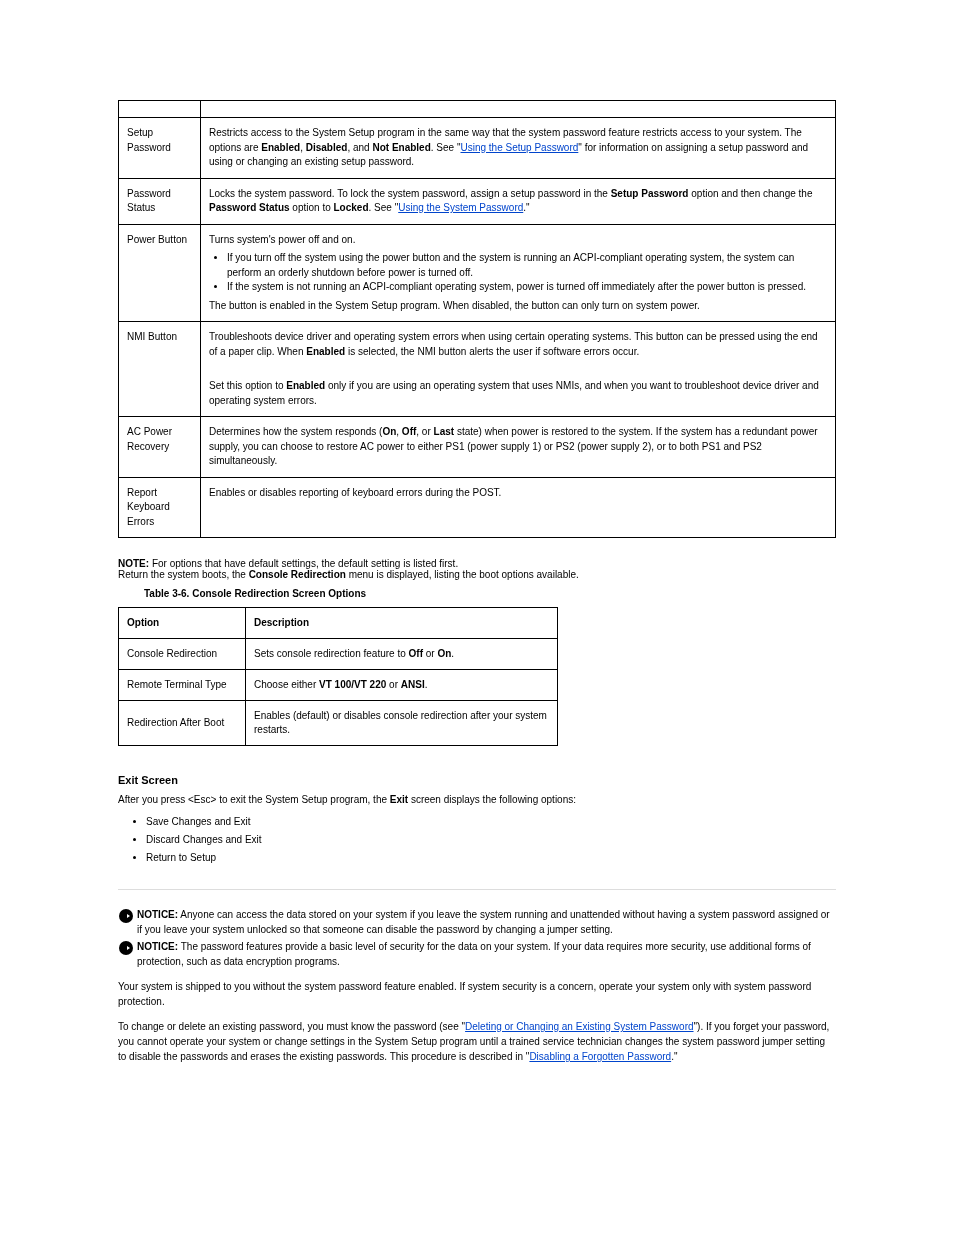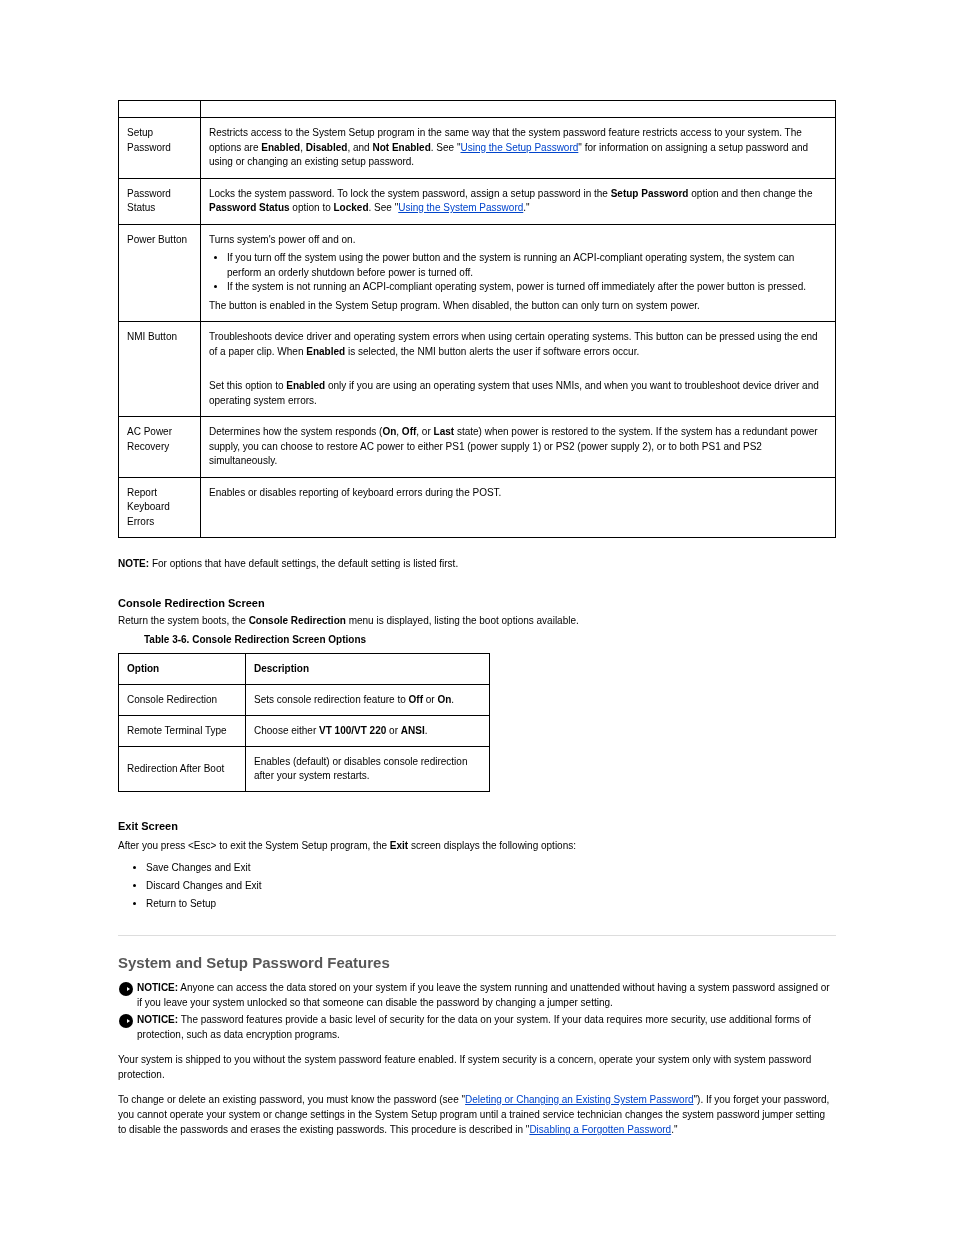--- a/index.html
+++ b/index.html
@@ -49,21 +49,21 @@
     font-size: 10px;
     margin: 0 0 8px 0;
   }
   .tablecap {
     font-weight: bold;
     font-size: 10px;
     margin: 2px 0 8px 26px;
   }
   table.small {
     border-collapse: collapse;
-    width: 372px;
+    width: 440px;
   }
   table.small td {
     border: 1px solid #000;
     padding: 8px 8px;
     font-size: 10px;
     line-height: 1.4;
   }
   table.small td.left {
     width: 110px;
   }
@@ -167,21 +167,20 @@
       <td>Enables or disables reporting of keyboard errors during the POST.</td>
     </tr>
   </tbody>
     </table>
 
   <div class="default-note" style="margin-top:20px;">
     <span class="bold">NOTE:</span>
     <span>For options that have default settings, the default setting is listed first.</span>
   </div>
 
-  <div class="subheading">Console Redirection Screen</div>
 
 
   <div class="after-boot">
     <span>Return the system boots, the </span><span class="bold">Console Redirection</span><span> menu is displayed, listing the boot options available.</span>
   </div>
 
   <div class="tablecap">Table 3-6. Console Redirection Screen Options</div>
 
   <table class="small">
     <tbody>
@@ -209,21 +208,20 @@
     <span>After you press &lt;Esc&gt; to exit the System Setup program, the </span><span class="bold">Exit</span><span> screen displays the following options:</span>
   </div>
   <ul style="margin:4px 0 4px 28px; padding:0; font-size:10px; line-height:1.8;">
     <li>Save Changes and Exit</li>
     <li>Discard Changes and Exit</li>
     <li>Return to Setup</li>
   </ul>
 
   <hr class="divider">
 
-  <div class="feature-h1">System and Setup Password Features</div>
 
   <div class="notice-row">
     <span class="notice-icon">
       <svg viewBox="0 0 16 16" width="16" height="16">
           <circle cx="8" cy="8" r="7" fill="#000"></circle>
           <path d="M5 8 L9 8 L9 6 L12 8 L9 10 L9 8" fill="#fff"></path>
         </svg>
     </span>
     <span class="notice-text">
       <b>NOTICE:</b>

